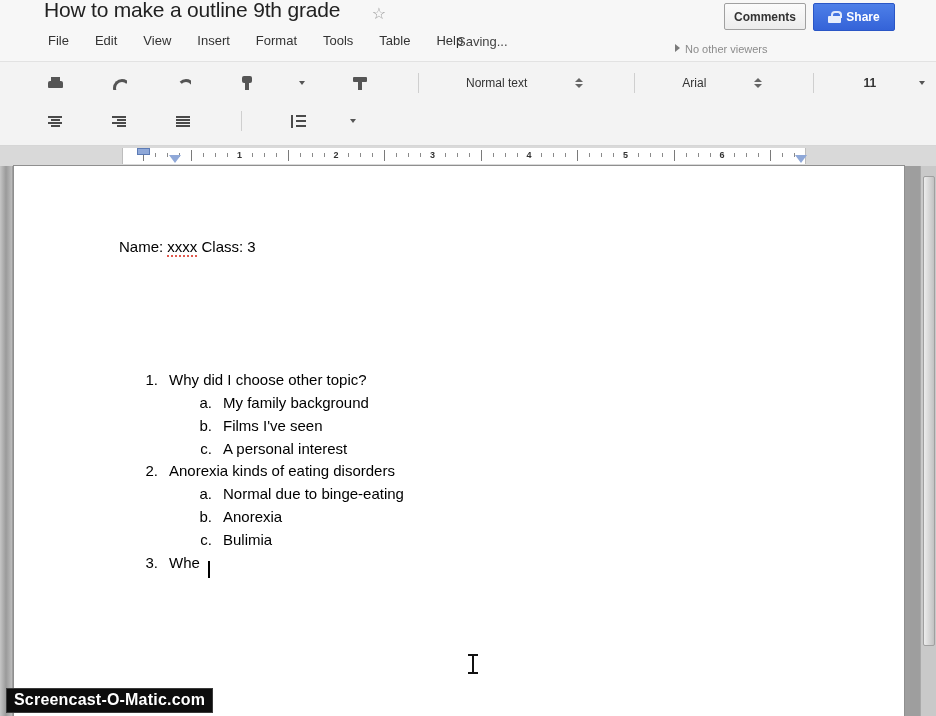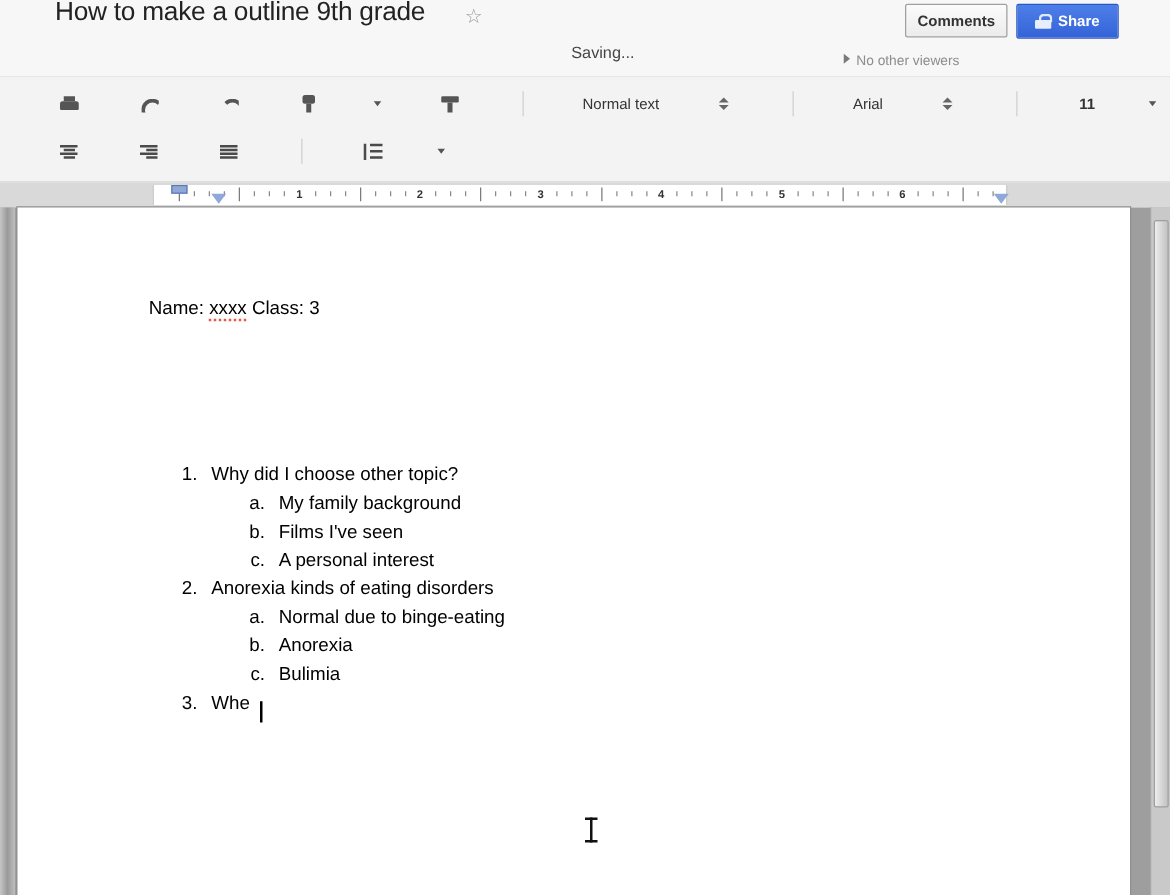--- a/index.html
+++ b/index.html
@@ -299,20 +299,30 @@
 </style>
 </head>
 <body>
 
 <div id="app">
 
   <div class="header">
     <div class="doc-title">How to make a outline 9th grade</div>
     <div class="star-icon">☆</div>
 
+    <div class="menubar">
+      <div class="menu-item">File</div>
+      <div class="menu-item">Edit</div>
+      <div class="menu-item">View</div>
+      <div class="menu-item">Insert</div>
+      <div class="menu-item">Format</div>
+      <div class="menu-item">Tools</div>
+      <div class="menu-item">Table</div>
+      <div class="menu-item">Help</div>
+    </div>
 
     <div class="saving-status">Saving...</div>
 
     <div class="viewers">
       <span class="tri"></span><span>No other viewers</span>
     </div>
 
     <div class="comments-btn">Comments</div>
 
     <div class="share-btn">
@@ -586,14 +596,15 @@
 
     <div class="mouse-cursor">
         <i></i>
       </div>
 
     <div class="scroll-track">
       <div class="scroll-thumb"></div>
     </div>
   </div>
 
+  <div class="watermark">Screencast-O-Matic.com</div>
 
 </div>
 
 </body></html>

